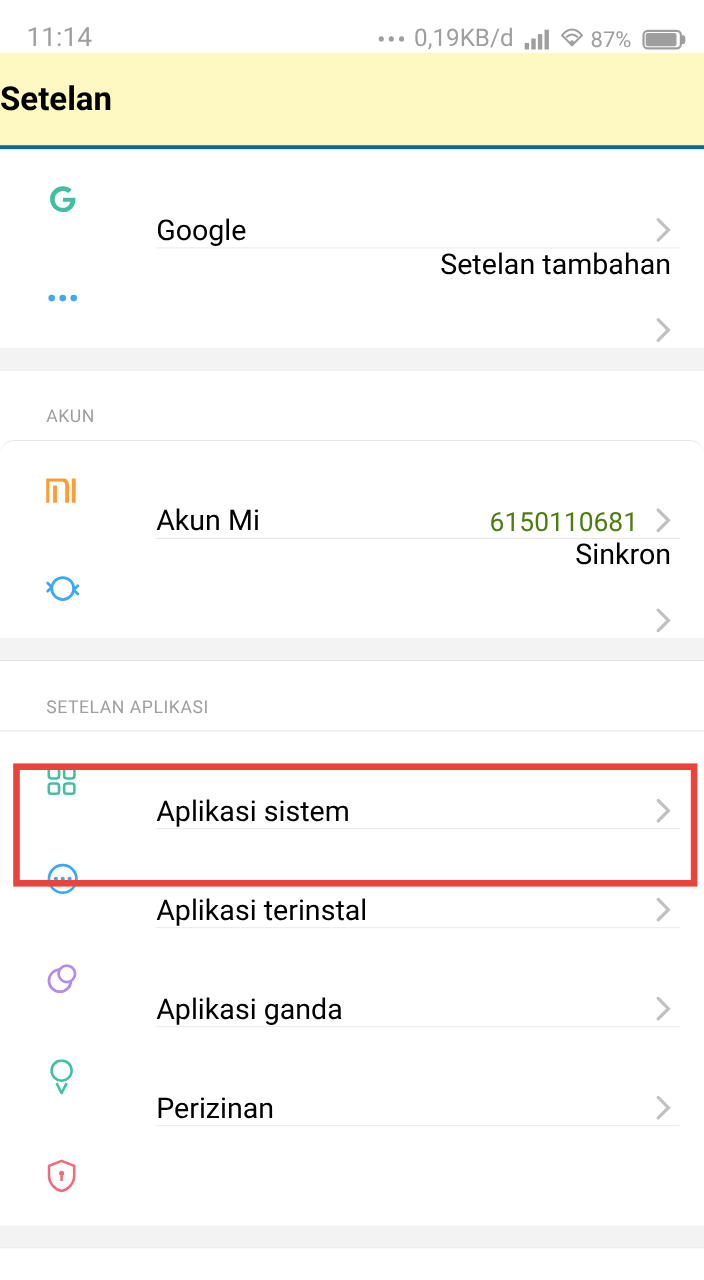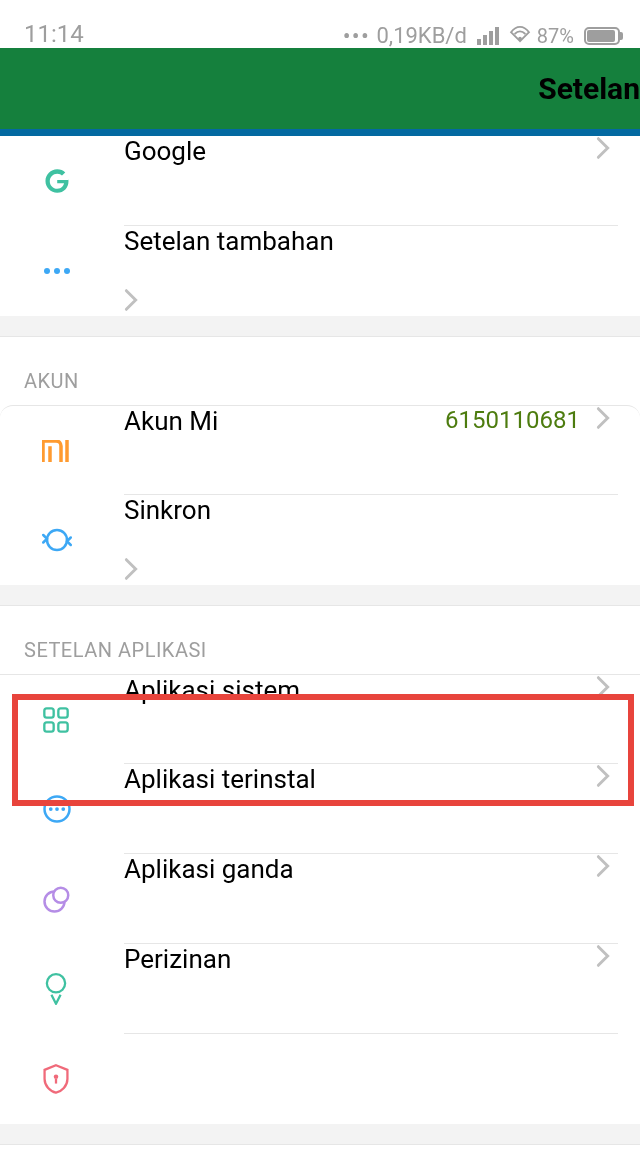--- a/index.html
+++ b/index.html
@@ -86,61 +86,61 @@
       top: 1px;
       bottom: 1px;
       width: 87%;
       background: #9e9e9e;
       border-radius: 2px;
     }
     .header {
       height: 88px;
       display: flex;
       align-items: center;
-      justify-content: flex-end;
-      border-bottom: 7px solid #0369a1;
-      background: #15803d;
+      justify-content: flex-start;
+      border-bottom: 4px solid #0369a1;
+      background: #fef9c3;
     }
     .header-title {
       font-size: 30px;
       font-weight: 700;
       color: #000;
     }
     .content {
       background: #f3f3f3;
     }
     .section {
       background: #fff;
     }
     .section-header {
-      padding: 32px 24px 12px;
-      font-size: 20px;
+      padding: 32px 42px 12px;
+      font-size: 16px;
       color: #9e9e9e;
       letter-spacing: 0.5px;
       background: #fff;
     }
     .gap {
       height: 20px;
       background: #f3f3f3;
     }
     .row {
       display: flex;
       align-items: center;
       height: 90px;
       padding: 0 22px 0 42px;
       background: #fff;
       position: relative;
     }
     .row-inner {
       flex: 1;
       display: flex;
-      align-items: flex-start;
+      align-items: flex-end;
       height: 100%;
       border-bottom: 1px solid #e6e6e6;
-      margin-left: 38px;
+      margin-left: 56px;
       padding-right: 8px;
     }
     .row:last-child .row-inner {
       border-bottom: none;
       flex-direction: column;
     }
     .row-icon {
       width: 44px;
       display: flex;
       align-items: center;

